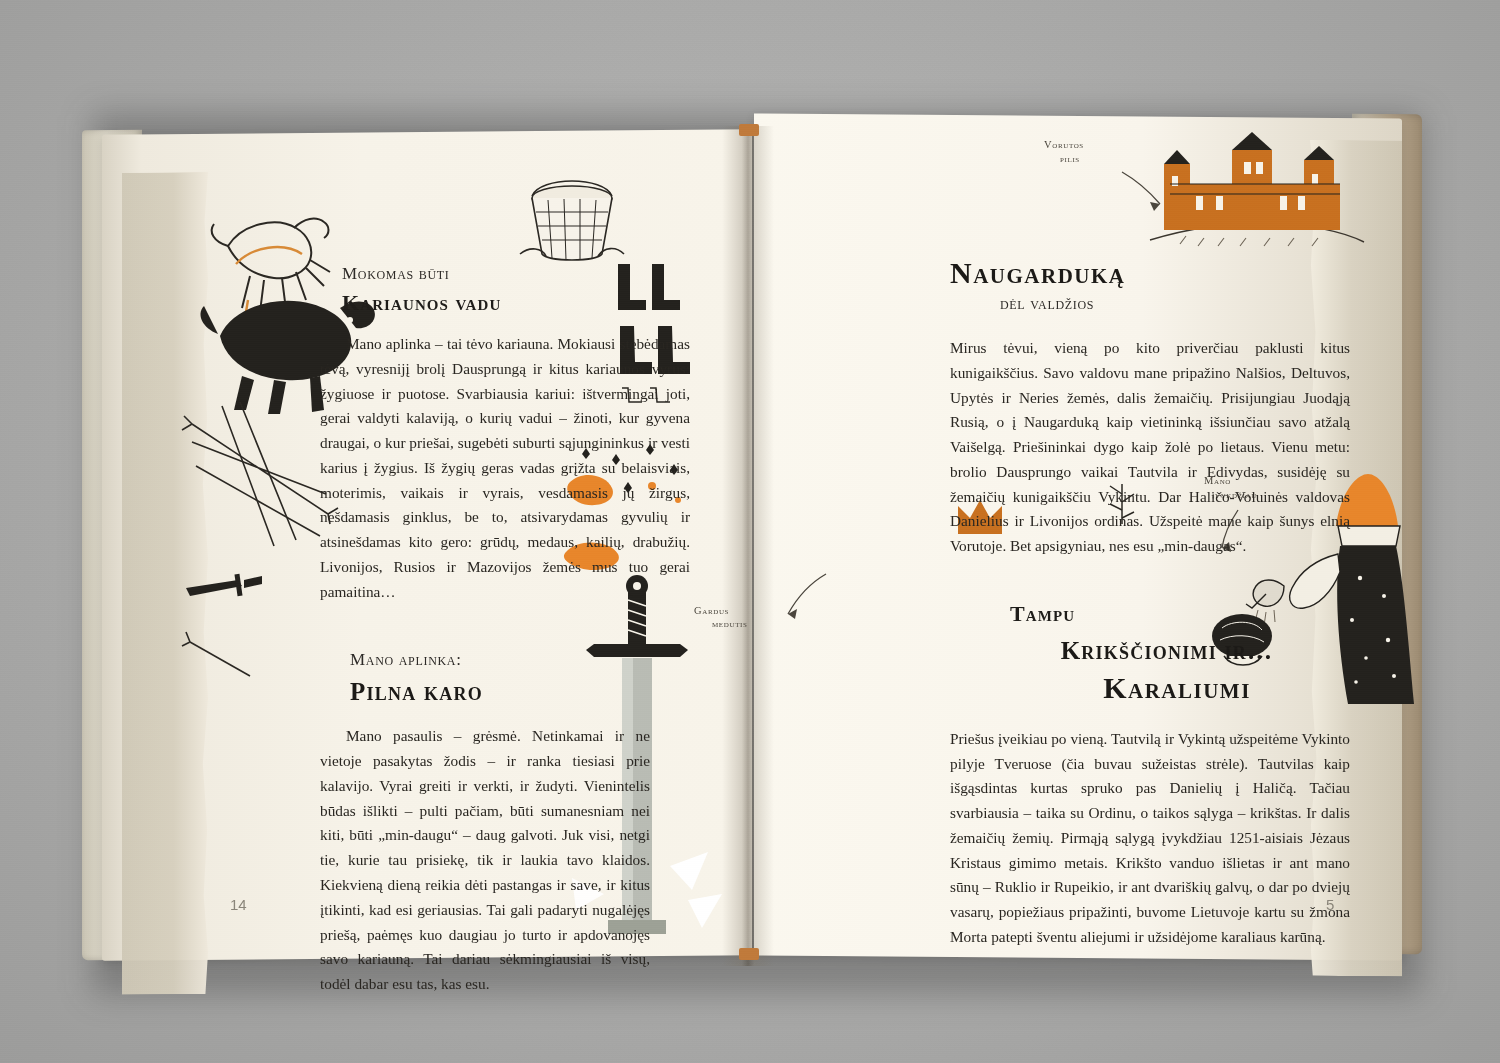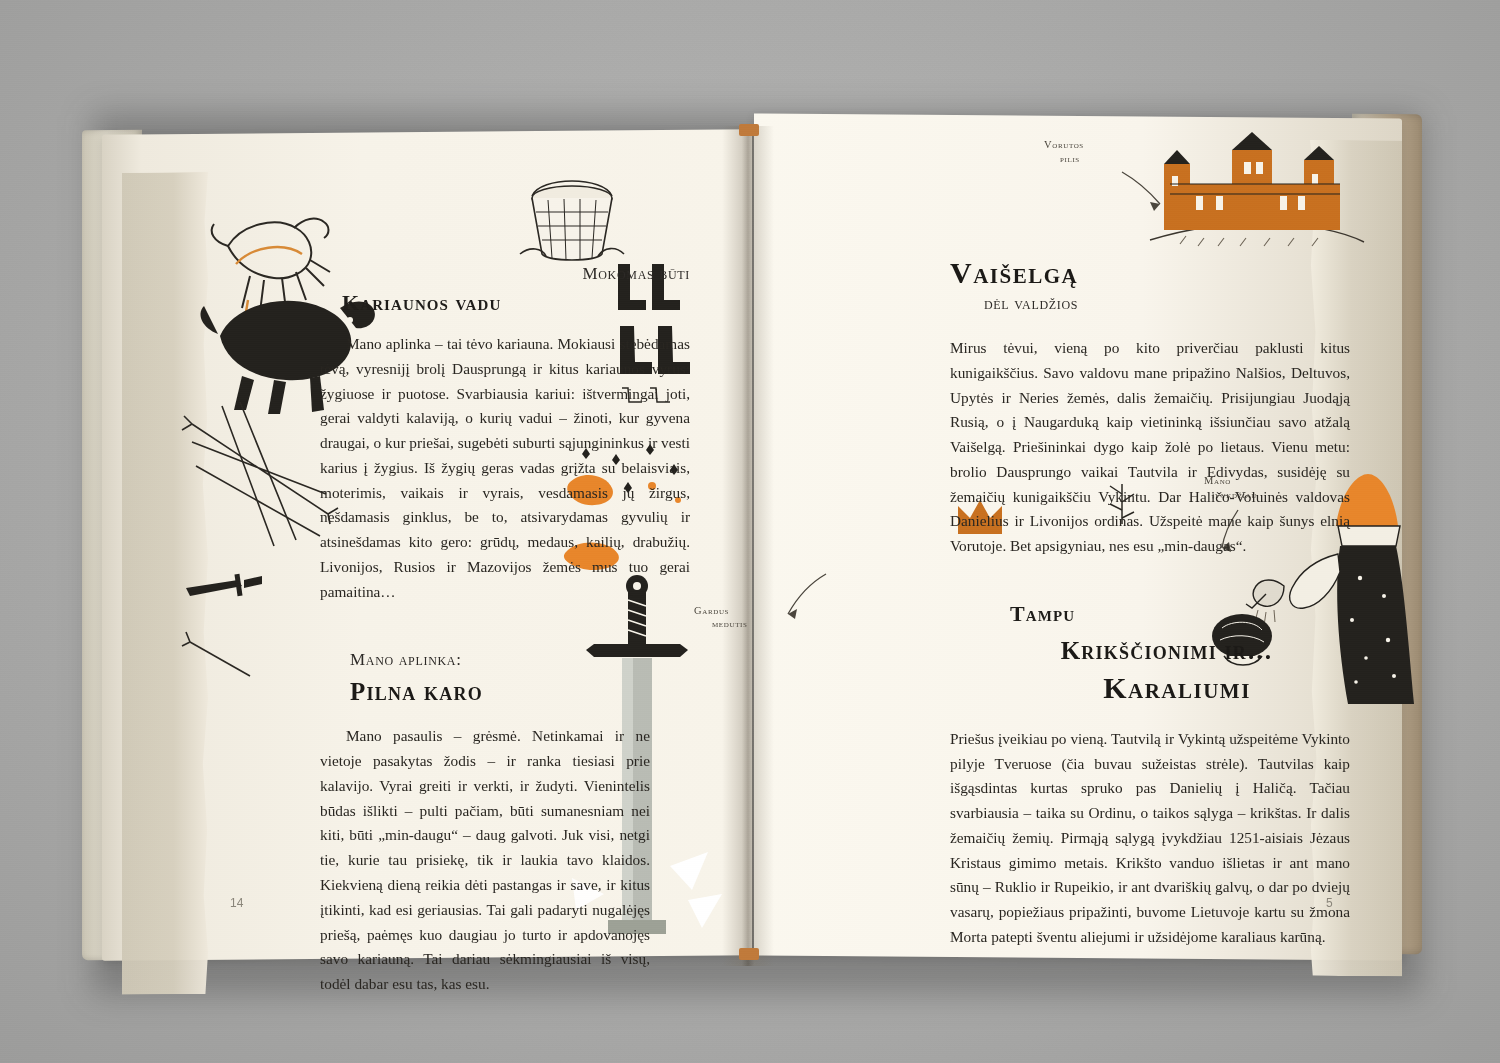--- a/index.html
+++ b/index.html
@@ -179,21 +179,21 @@
     margin: 0;
     color: #282520;
   }
   .indent { text-indent: 26px; }
 
   .block { margin-bottom: 4px; }
 
   .folio {
     position: absolute;
     font-family: "Liberation Sans", sans-serif;
-    font-size: 12px;
+    font-size: 15px;
     color: #8a857a;
   }
   .folio-l { left: 148px; top: 800px; }
   .folio-r { left: 1244px; top: 800px; }
 
   
   .ill { position: absolute; }
 
   .caption-hand {
     font-family: "Liberation Serif", serif;
@@ -340,21 +340,21 @@
       <circle cx="85" cy="38" r="4" fill="#f7f3e9"></circle>
       <g fill="#ffffff">
         <path d="M118 318 L156 304 L140 342 Z"></path>
         <path d="M136 352 L170 346 L150 380 Z"></path>
         <path d="M20 330 L52 346 L24 362 Z" opacity=".9"></path>
       </g>
     </svg>
 
     <div class="col col-left">
       <div class="block">
-        <div class="head-small" style="margin-left:22px;text-align:right;">Mokomas būti</div>
+        <div class="head-small" style="margin-left:22px;">Mokomas būti</div>
         <div class="head-big" style="margin-left:22px; margin-top:6px;">Kariaunos vadu</div>
         <p class="body indent" style="margin-top:16px;">Mano aplinka – tai tėvo kariauna. Mokiausi stebėdamas tėvą, vyresnijį brolį Dausprungą ir kitus kariaunos vyrus: žygiuose ir puotose. Svarbiausia kariui: ištvermingai joti, gerai valdyti kalaviją, o kurių vadui – žinoti, kur gyvena draugai, o kur priešai, sugebėti suburti sąjungininkus ir vesti karius į žygius. Iš žygių geras vadas grįžta su belaisviais, moterimis, vaikais ir vyrais, vesdamasis jų žirgus, nešdamasis ginklus, be to, atsivarydamas gyvulių ir atsinešdamas kito gero: grūdų, medaus, kailių, drabužių. Livonijos, Rusios ir Mazovijos žemės mus tuo gerai pamaitina…</p>
       </div>
 
       <div class="block" style="margin-top:46px;">
         <div class="head-small" style="margin-left:30px;margin-top:20px;">Mano aplinka:</div>
         <div class="head-med" style="margin-left:30px; margin-top:8px;">Pilna karo</div>
         <p class="body indent" style="margin-top:18px; width:330px;">Mano pasaulis – grėsmė. Netinkamai ir ne vietoje pasakytas žodis – ir ranka tiesiasi prie kalavijo. Vyrai greiti ir verkti, ir žudyti. Vienintelis būdas išlikti – pulti pačiam, būti sumanesniam nei kiti, būti „min-daugu“ – daug galvoti. Juk visi, netgi tie, kurie tau prisiekę, tik ir laukia tavo klaidos. Kiekvieną dieną reikia dėti pastangas ir save, ir kitus įtikinti, kad esi geriausias. Tai gali padaryti nugalėjęs priešą, paėmęs kuo daugiau jo turto ir apdovanojęs savo kariauną. Tai dariau sėkmingiausiai iš visų, todėl dabar esu tas, kas esu.</p>
       </div>
     </div>
@@ -443,22 +443,22 @@
       </g>
       <path d="M36 188 C44 200, 66 200, 74 188" fill="#f3efe4" stroke="#23211d" stroke-width="1.4"></path>
     </svg>
 
     <svg class="ill" style="left:872px; top:398px; width:52px; height:48px;" viewBox="0 0 52 48">
       <path d="M4 40 L4 12 L16 24 L26 6 L36 24 L48 12 L48 40 Z" fill="#c8701f"></path>
     </svg>
 
     <div class="col col-right">
       <div class="block">
-        <div class="head-xl">Vaišelgą</div>
-        <div class="head-small" style="margin-left:34px; margin-top:4px;">dėl valdžios</div>
+        <div class="head-xl">Naugarduką</div>
+        <div class="head-small" style="margin-left:50px; margin-top:4px;">dėl valdžios</div>
         <p class="body" style="margin-top:22px;">Mirus tėvui, vieną po kito priverčiau paklusti kitus kunigaikščius. Savo valdovu mane pripažino Nalšios, Deltuvos, Upytės ir Neries žemės, dalis žemaičių. Prisijungiau Juodąją Rusią, o į Naugarduką kaip vietininką išsiunčiau savo atžalą Vaišelgą. Priešininkai dygo kaip žolė po lietaus. Vienu metu: brolio Dausprungo vaikai Tautvila ir Edivydas, susidėję su žemaičių kunigaikščiu Vykintu. Dar Haličo-Voluinės valdovas Danielius ir Livonijos ordinas. Užspeitė mane kaip šunys elnią Vorutoje. Bet apsigyniau, nes esu „min-daugas“.</p>
       </div>
 
       <div class="block" style="margin-top:42px;">
         <div class="head-big" style="margin-left:60px;">Tampu</div>
         <div class="head-med" style="margin-left:34px; margin-top:10px;text-align:center;">Krikščionimi ir…</div>
         <div class="head-xl" style="margin-left:54px; margin-top:6px;text-align:center;">Karaliumi</div>
         <p class="body" style="margin-top:22px;">Priešus įveikiau po vieną. Tautvilą ir Vykintą užspeitėme Vykinto pilyje Tveruose (čia buvau sužeistas strėle). Tautvilas kaip išgąsdintas kurtas spruko pas Danielių į Haličą. Tačiau svarbiausia – taika su Ordinu, o taikos sąlyga – krikštas. Ir dalis žemaičių žemių. Pirmąją sąlygą įvykdžiau 1251-aisiais Jėzaus Kristaus gimimo metais. Krikšto vanduo išlietas ir ant mano sūnų – Ruklio ir Rupeikio, ir ant dvariškių galvų, o dar po dviejų vasarų, popiežiaus pripažinti, buvome Lietuvoje kartu su žmona Morta patepti šventu aliejumi ir užsidėjome karaliaus karūną.</p>
       </div>
     </div>

